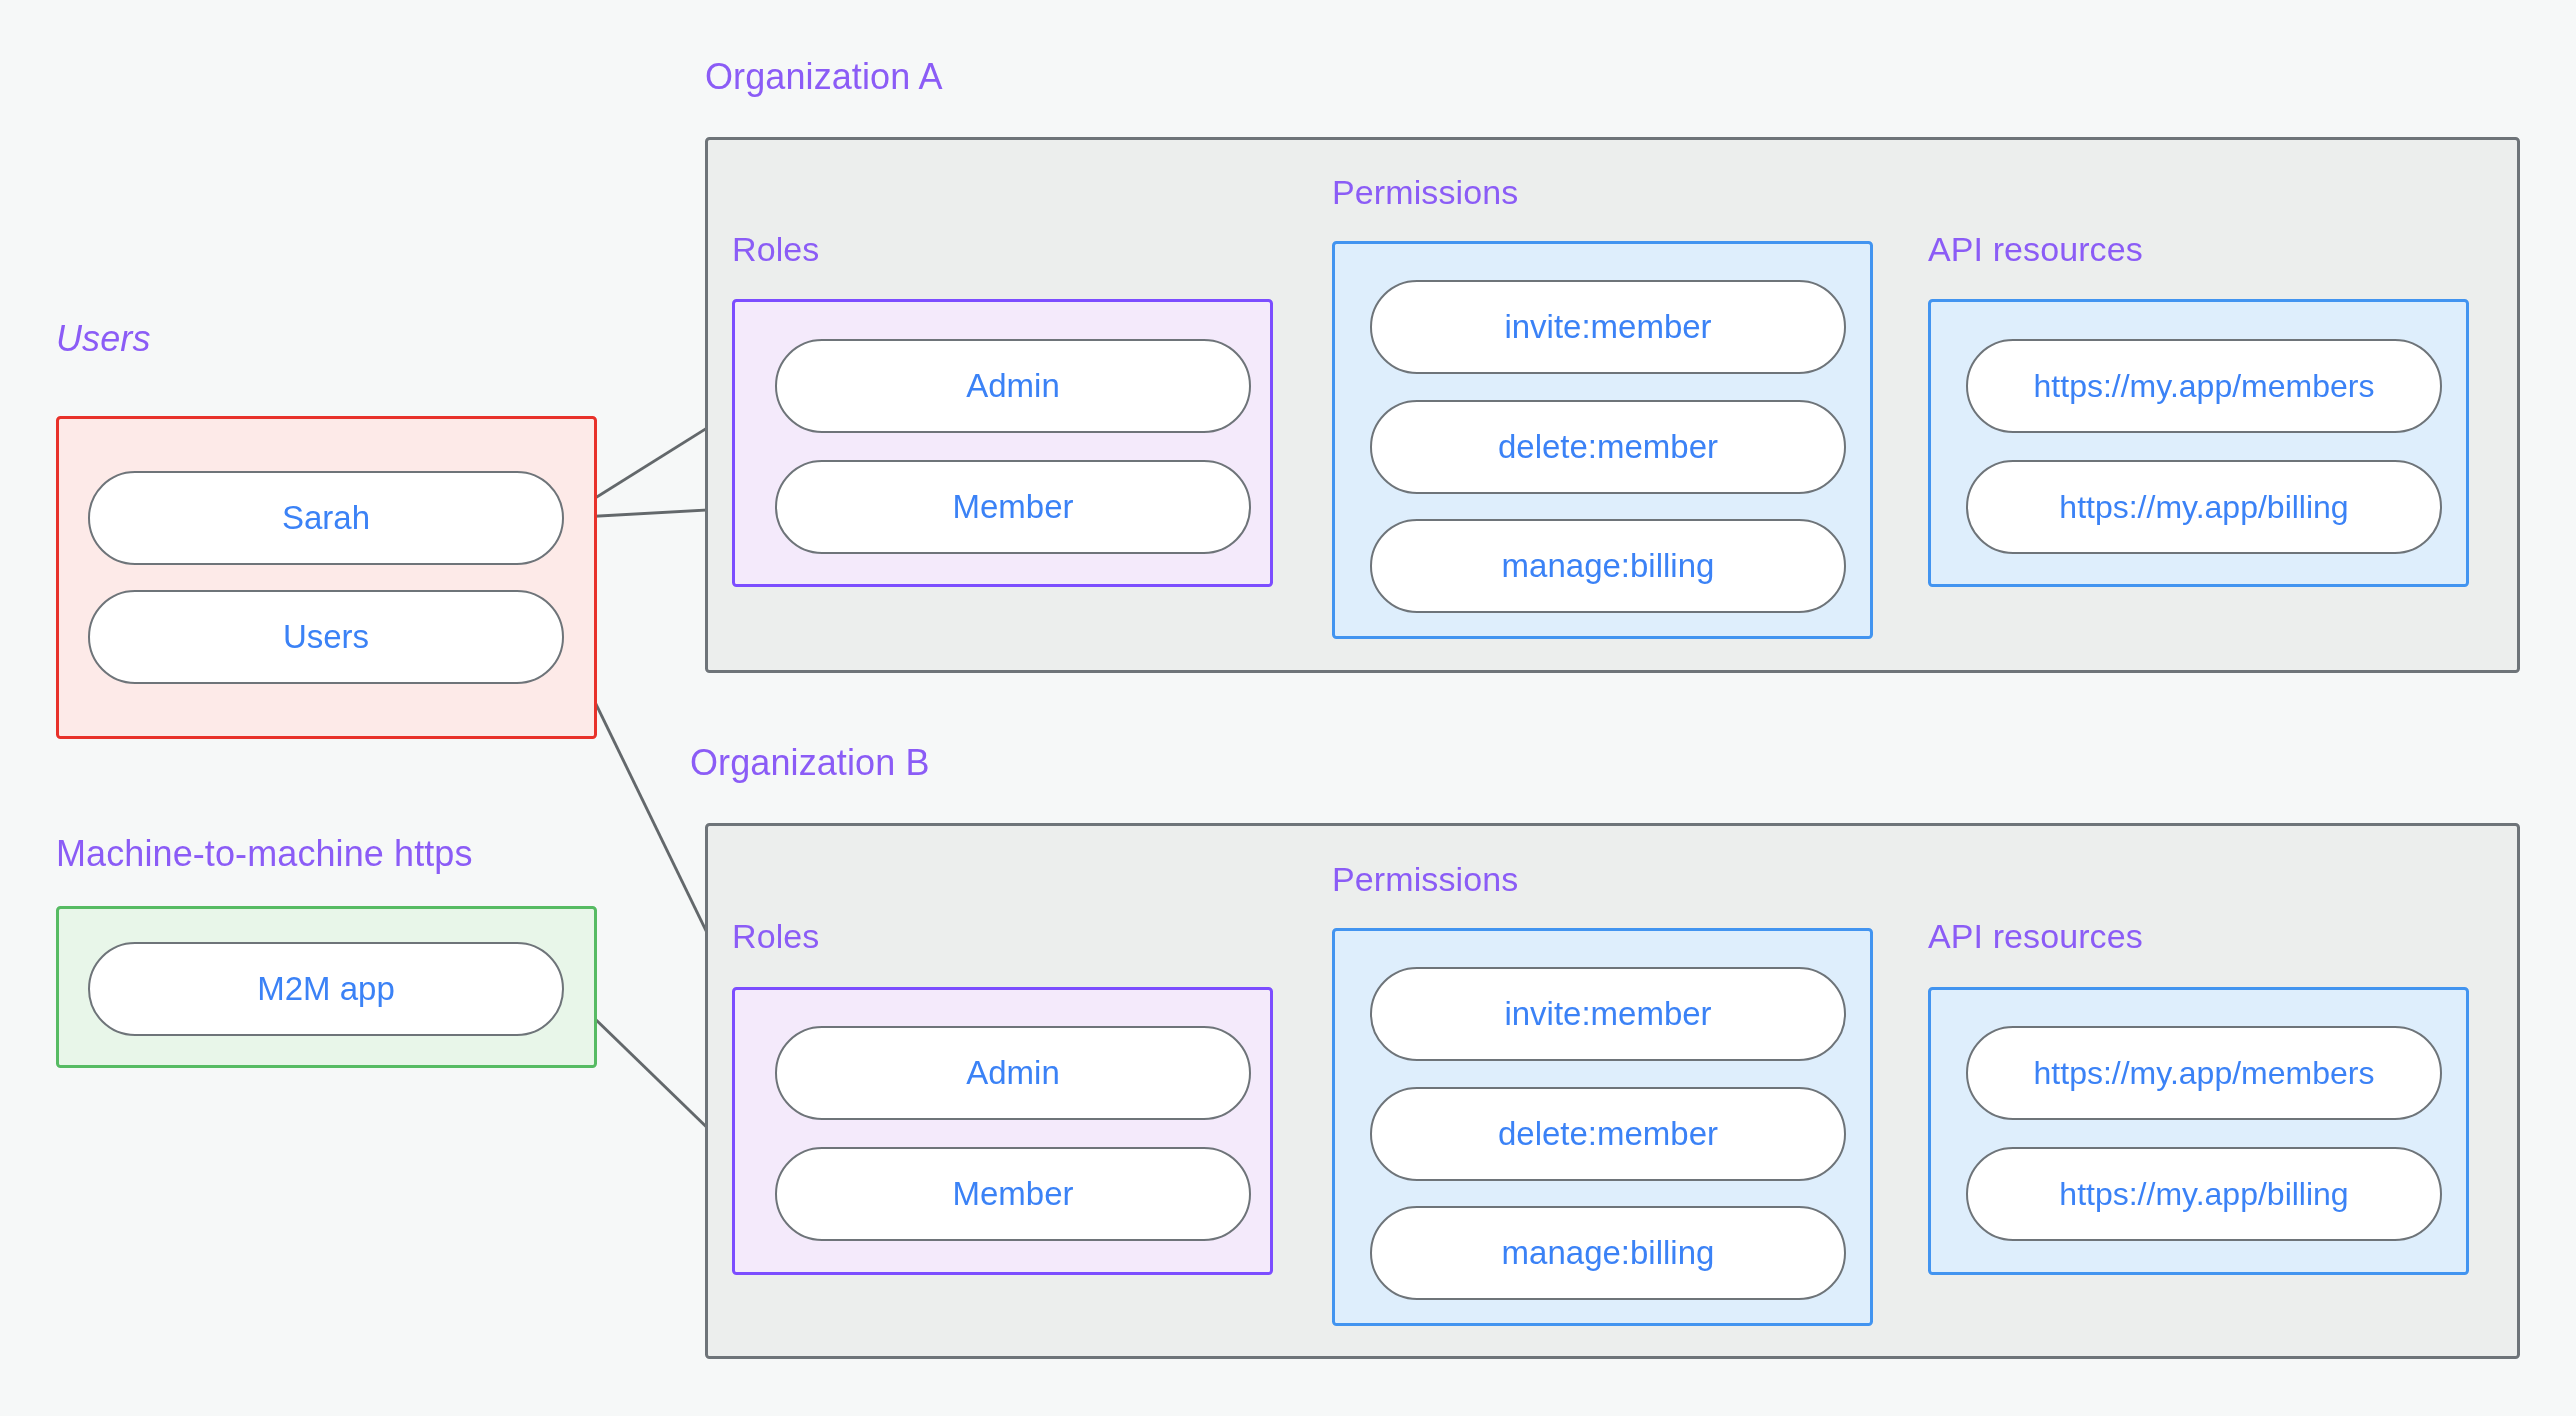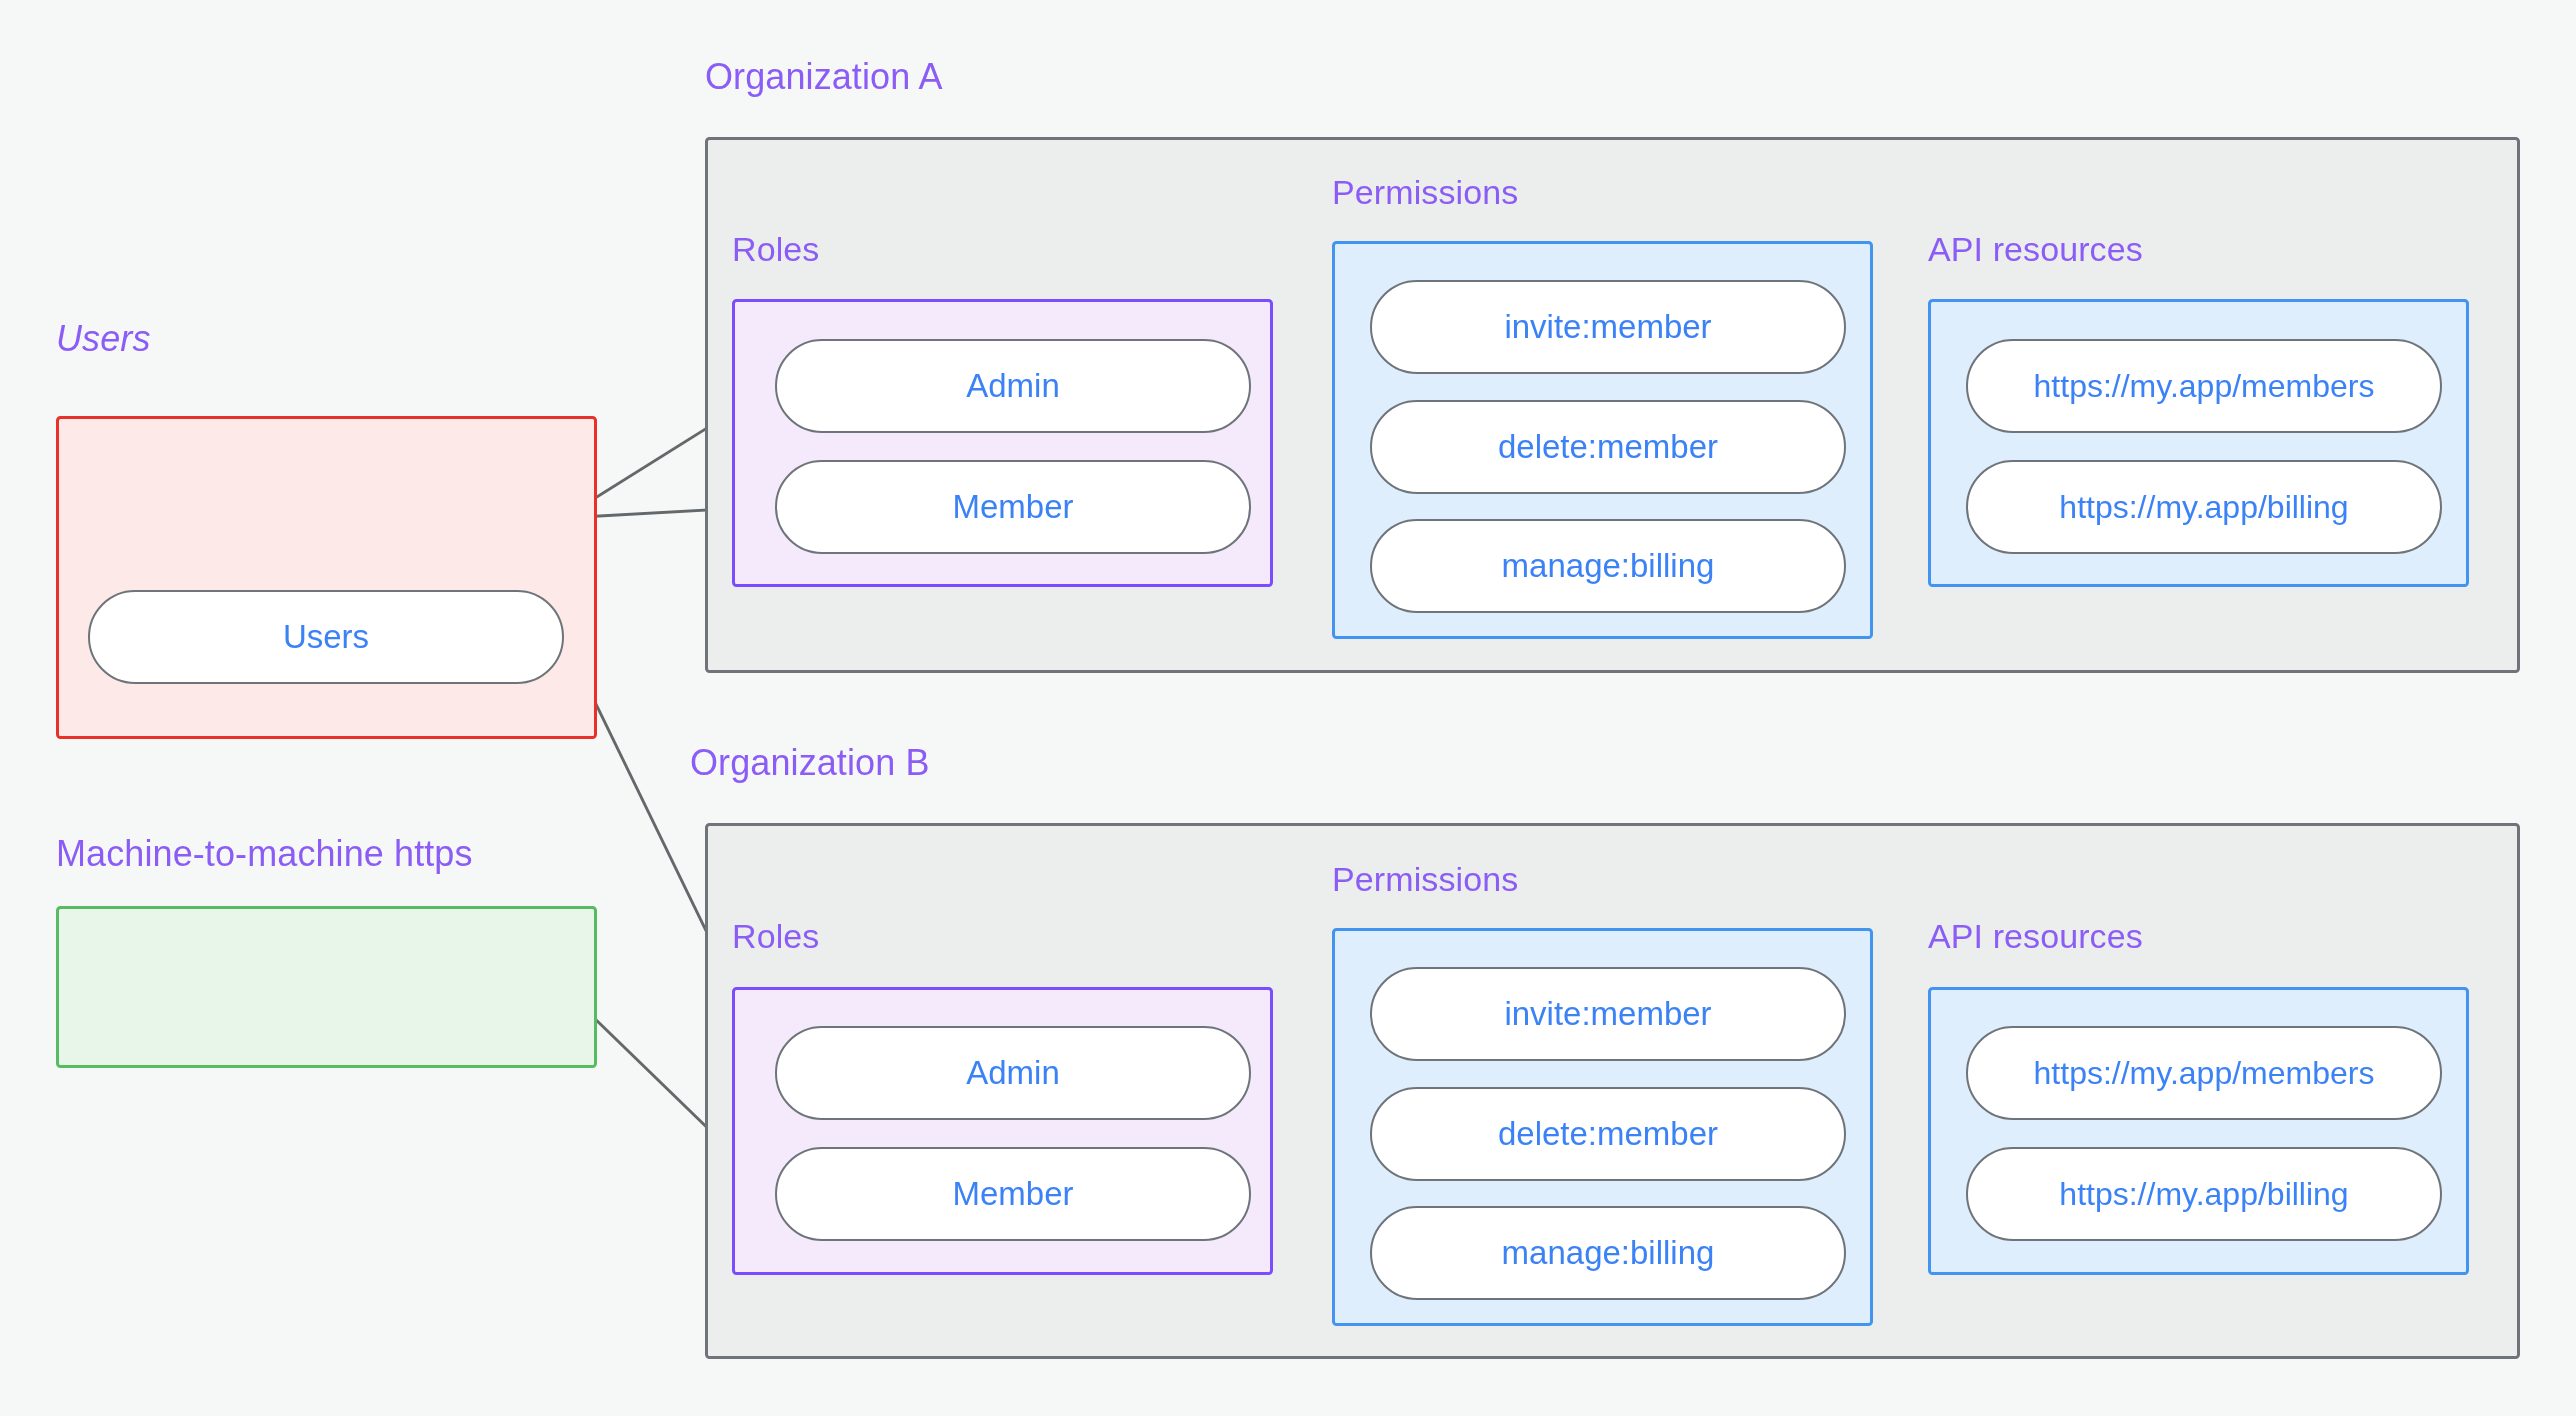--- a/index.html
+++ b/index.html
@@ -137,27 +137,29 @@
     <circle cx="1520" cy="1258" r="12"></circle>
     <circle cx="1520" cy="1390" r="12"></circle>
     <circle cx="2182" cy="1191" r="12"></circle>
     <circle cx="2182" cy="1325" r="12"></circle>
   </svg>
 
   <div class="group-label" style="left:56px; top:318px;font-style:italic;">Users</div>
 
   <div class="box box-users" style="left:56px; top:416px; width:541px; height:323px;"></div>
 
+  <div class="pill" style="left:88px; top:471px; width:476px; height:94px;">Sarah</div>
 
   <div class="pill" style="left:88px; top:590px; width:476px; height:94px;">Users</div>
 
   <div class="group-label" style="left:56px; top:833px;">Machine-to-machine https</div>
 
   <div class="box box-m2m" style="left:56px; top:906px; width:541px; height:162px;"></div>
 
+  <div class="pill" style="left:88px; top:942px; width:476px; height:94px;">M2M app</div>
 
   <div class="group-label" style="left:705px; top:56px;">Organization A</div>
 
   <div class="box box-org" style="left:705px; top:137px; width:1815px; height:536px;"></div>
 
   <div class="group-label" style="left:732px; top:230px; font-size:34px;">Roles</div>
 
   <div class="box box-roles" style="left:732px; top:299px; width:541px; height:288px;"></div>
 
   <div class="pill" style="left:775px; top:339px; width:476px; height:94px;">Admin</div>

